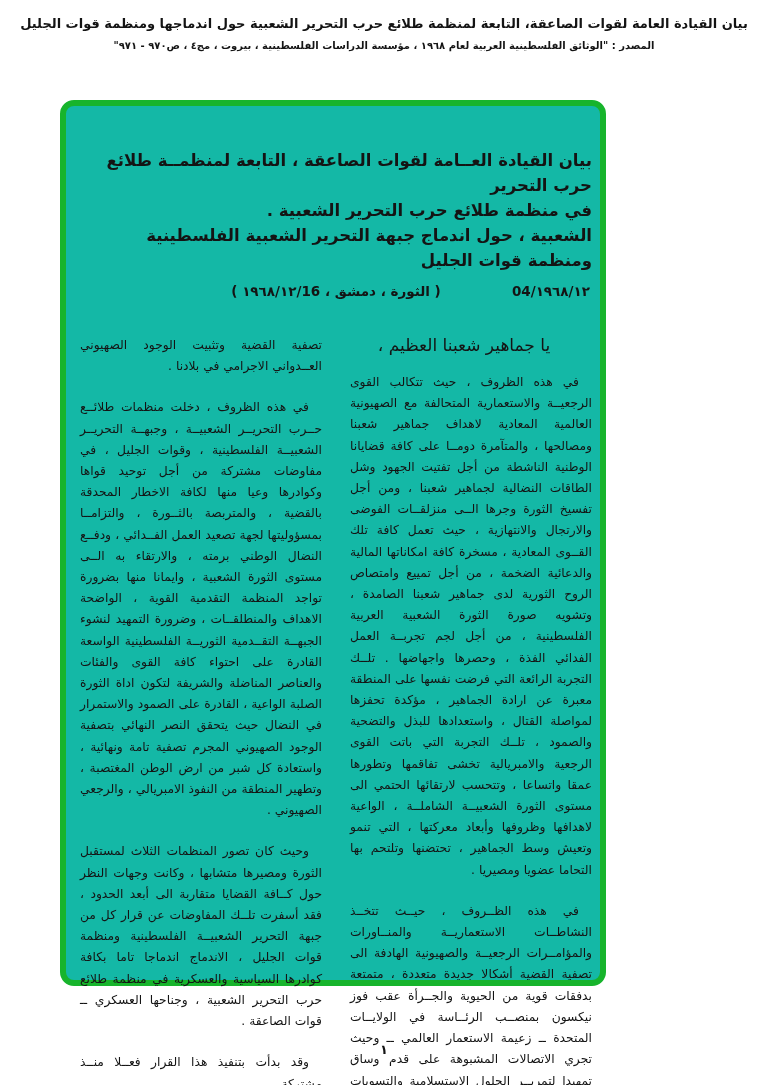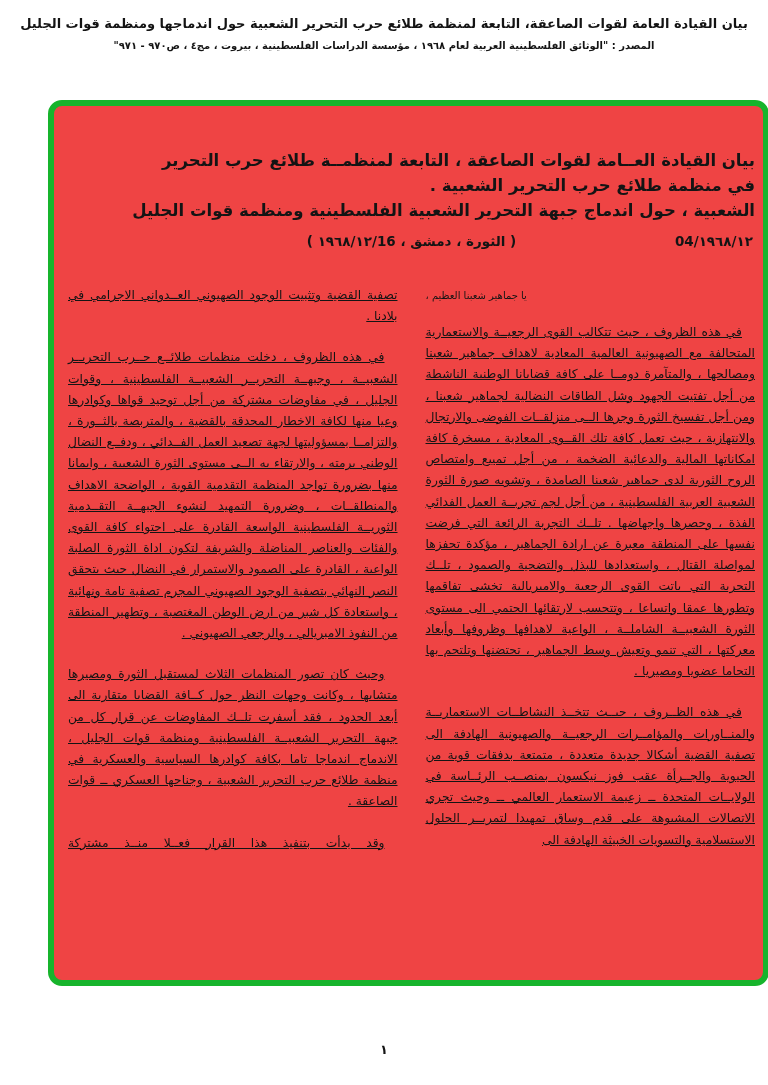--- a/index.html
+++ b/index.html
@@ -32,28 +32,28 @@
   }
   .masthead-line2 {
     font-size: 10px;
     font-weight: bold;
     margin-top: 9px;
   }
 
   
   .doc-frame {
     position: absolute;
-    left: 48px;
+    left: 60px;
     top: 100px;
-    width: 721px;
+    width: 546px;
     height: 886px;
     box-sizing: border-box;
     border: 6px solid #17b42c;
     border-radius: 14px;
-    background: #ef4444;
+    background: #14b8a6;
   }
   .doc-inner {
     position: absolute;
     top: 0; left: 0; right: 0; bottom: 0;
     padding: 42px 8px 26px 14px;
     direction: rtl;
     box-sizing: border-box;
   }
 
   
@@ -82,41 +82,40 @@
   .publication-note {
     position: absolute;
     left: 50%;
     top: 0;
     transform: translateX(-50%);
     white-space: nowrap;
   }
 
   
   .salutation {
-    font-size: 10px;
+    font-size: 17px;
     line-height: 21px;
     margin: 0 14px 16px 0;
-    text-align: left;
+    text-align: center;
   }
   .columns {
     display: flex;
     direction: rtl;
     gap: 28px;
   }
   .col {
     flex: 1 1 0;
     font-size: 12.3px;
     line-height: 21.2px;
     text-align: justify;
     text-justify: inter-word;
   }
   .col p {
     margin: 0 0 20px 0;
     text-indent: 13px;
-    text-decoration: underline;
   }
   .col p.no-indent { text-indent: 0; }
   .col p.stretch { text-align-last: justify; }
   .col p:last-child { margin-bottom: 4px; }
 
   
   .page-number {
     position: absolute;
     left: 0;
     right: 0;

